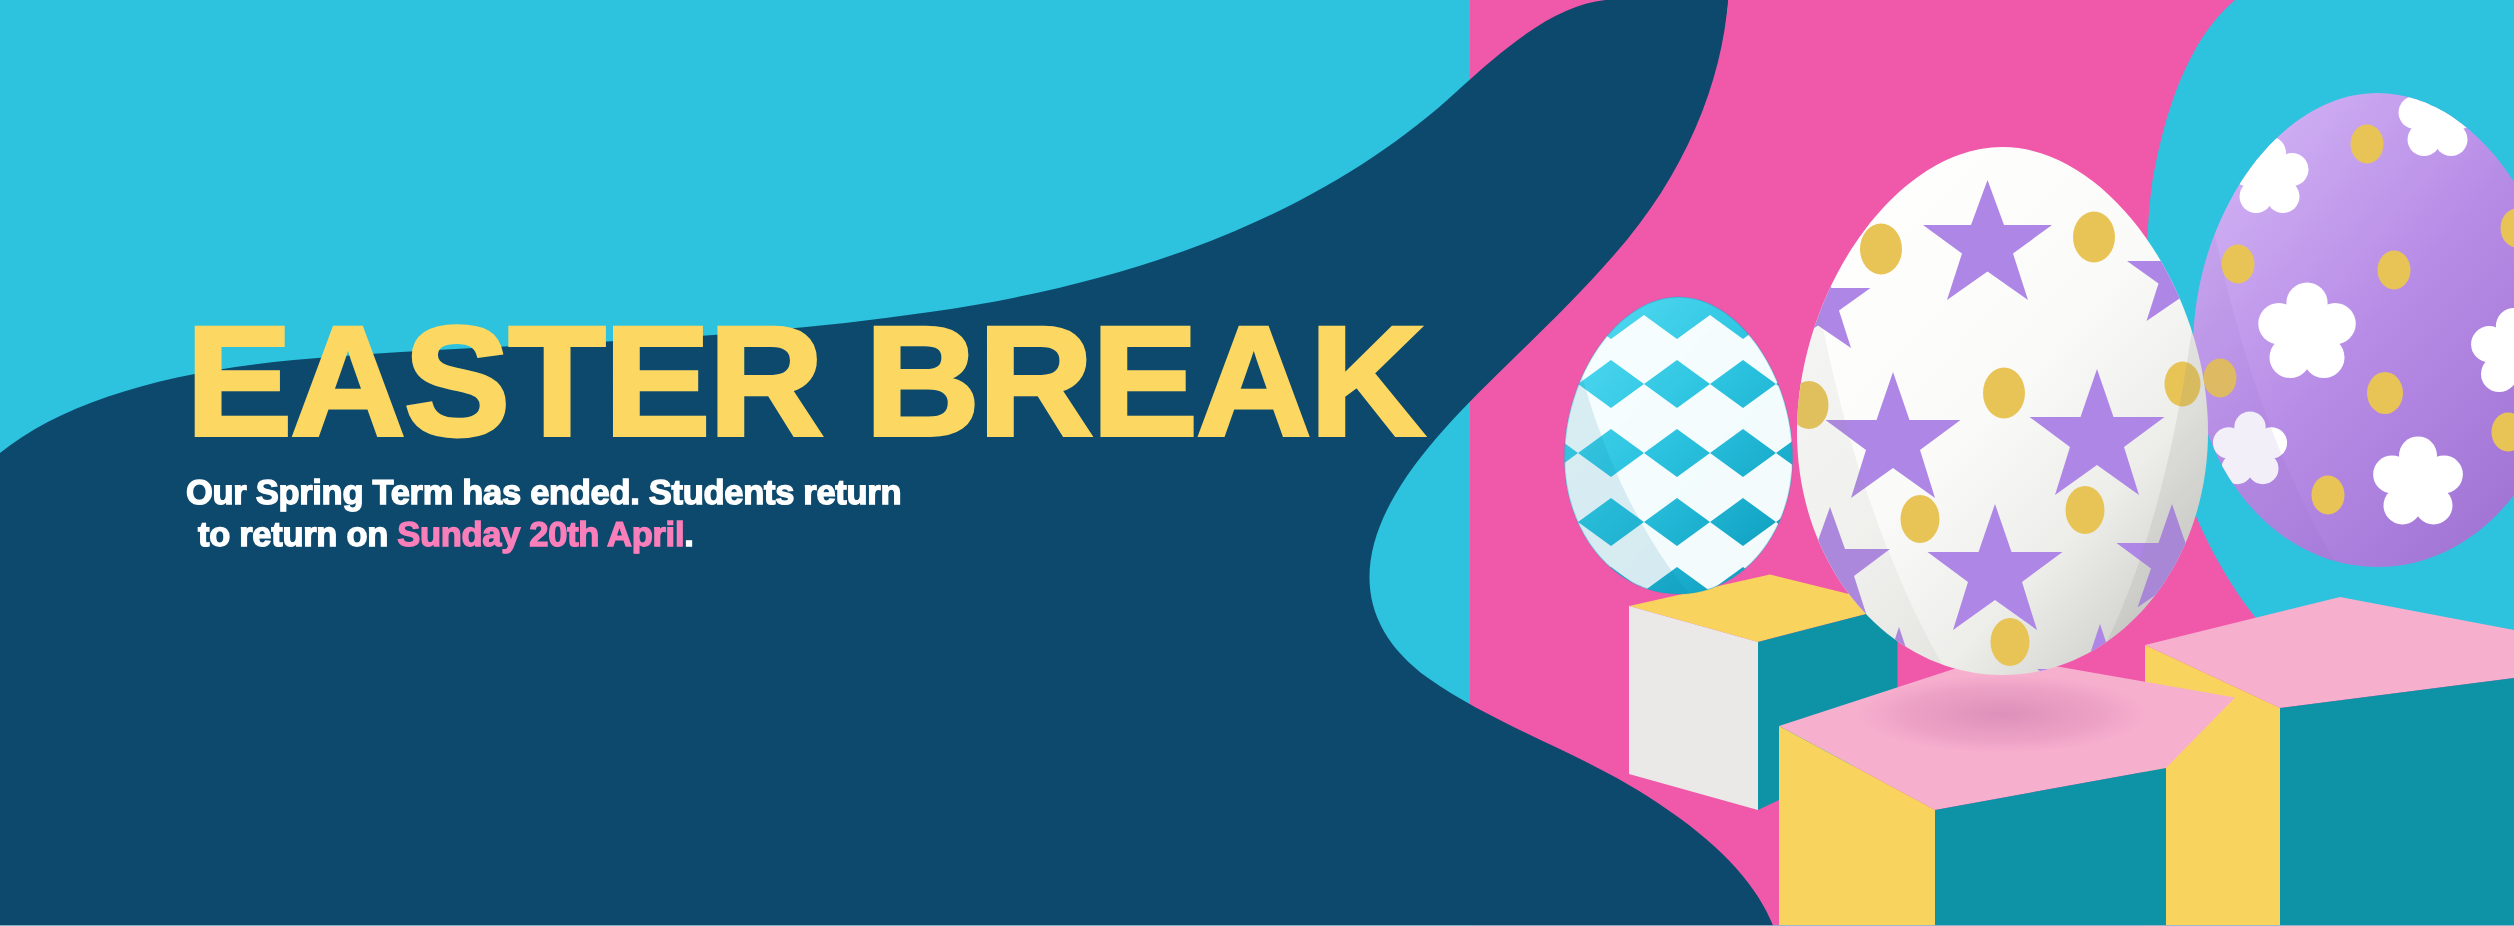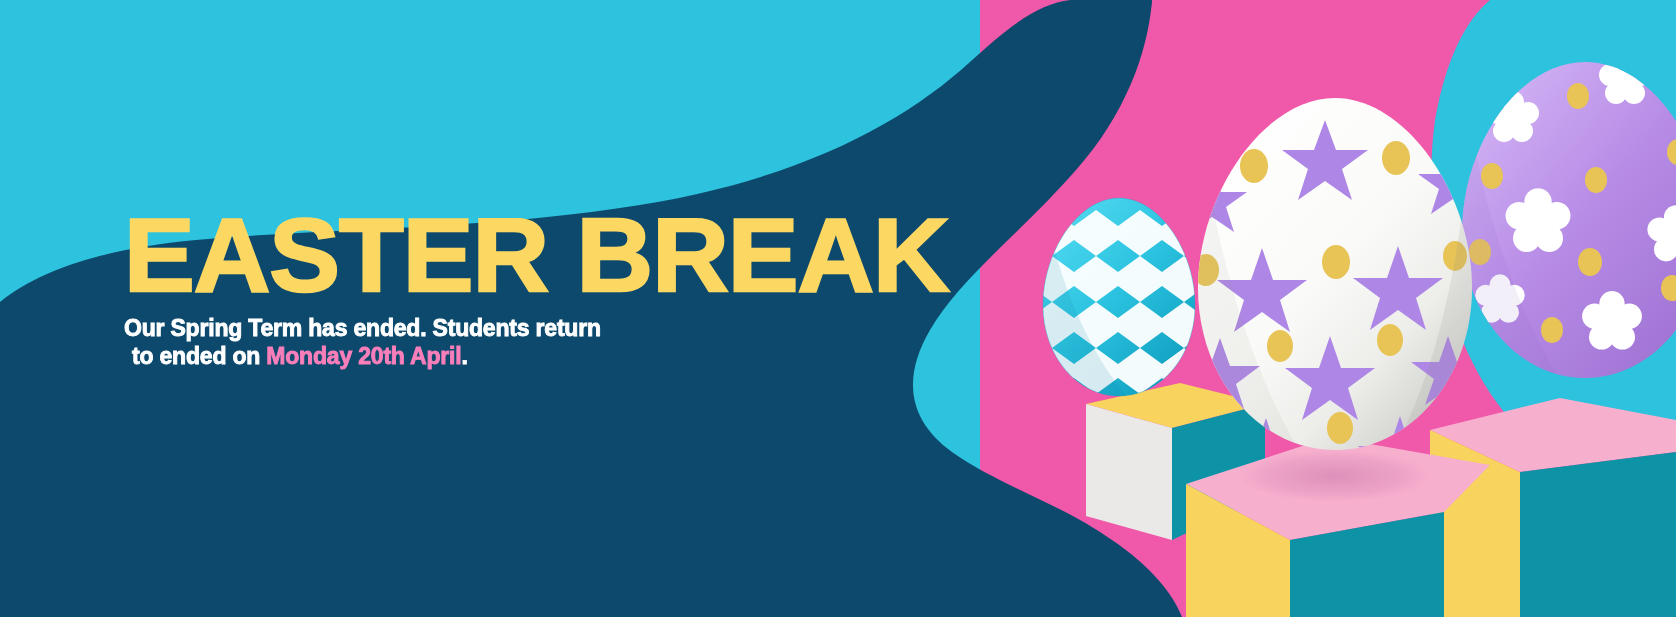--- a/index.html
+++ b/index.html
@@ -314,18 +314,18 @@
         <path d="M1472 98 C1472 98 1468 320 1392 452 L1472 452 Z" fill="#8d8d89" opacity="0.16"></path>
       </g>
     </g>
   </svg>
 
   <div id="text-block">
     <h1 id="headline">EASTER BREAK</h1>
     <p id="subline">
       <span class="sub-line-1 nowrap">Our Spring Term has ended. Students return</span>
       <span class="sub-line-2 nowrap">
-        <span>to ended on </span><span class="accent">Monday 20th April</span><span>.</span>
+        <span>to return on </span><span class="accent">Sunday 20th April</span><span>.</span>
       </span>
     </p>
   </div>
 
 </div>
 
 </body></html>

